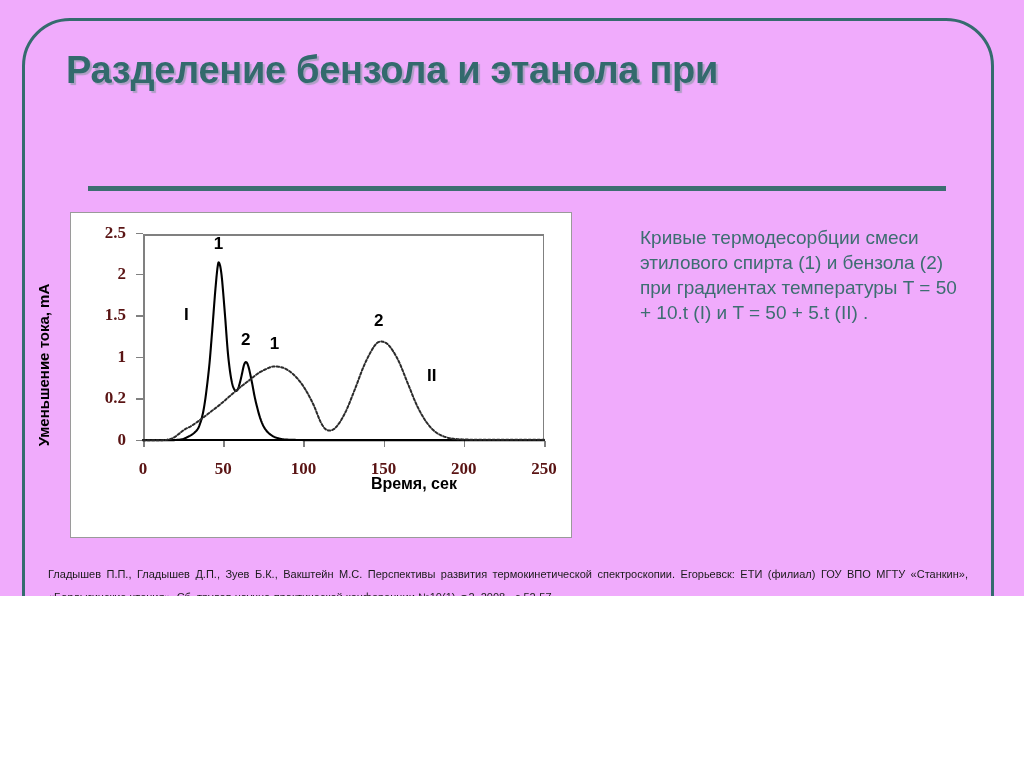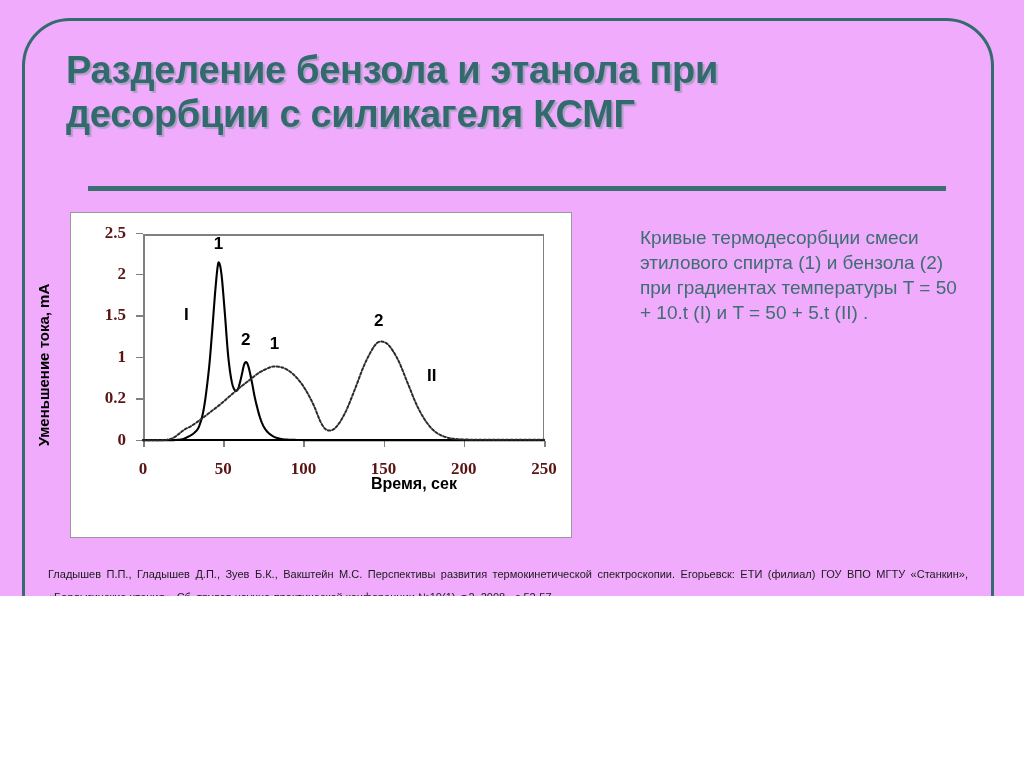--- a/index.html
+++ b/index.html
@@ -189,21 +189,20 @@
 </style>
 </head>
 <body>
 
 <div id="slide">
 
   <div id="frame"></div>
 
   <div id="title">
     <span class="ln1">Разделение бензола и этанола при</span>
-    <span class="ln2">десорбции с силикагеля КСМГ</span>
   </div>
 
   <div id="divider"></div>
 
   <div id="chart-box">
 
     <div id="y-axis-title">Уменьшение тока, mA</div>
 
     <div id="plot">
       <div class="axis-line-v"></div>

